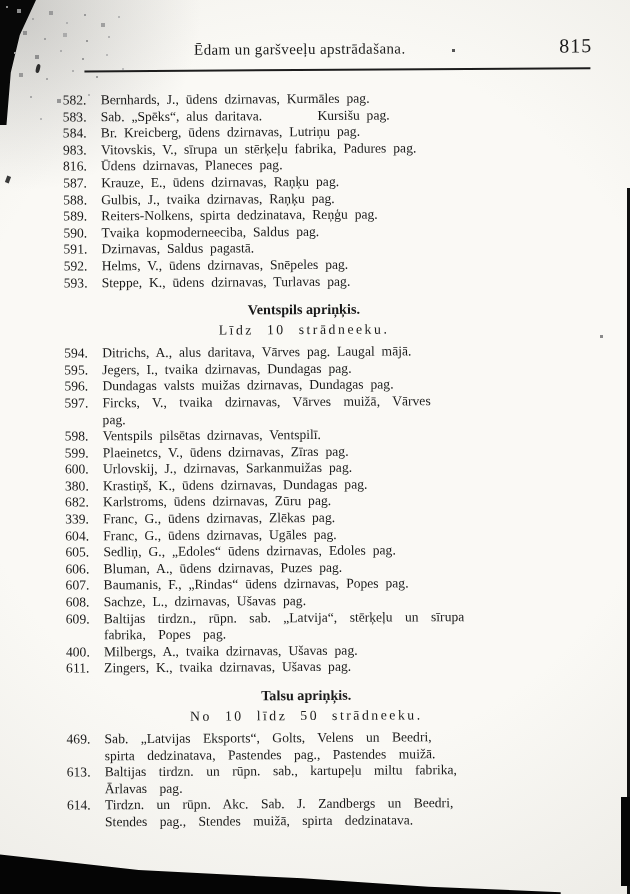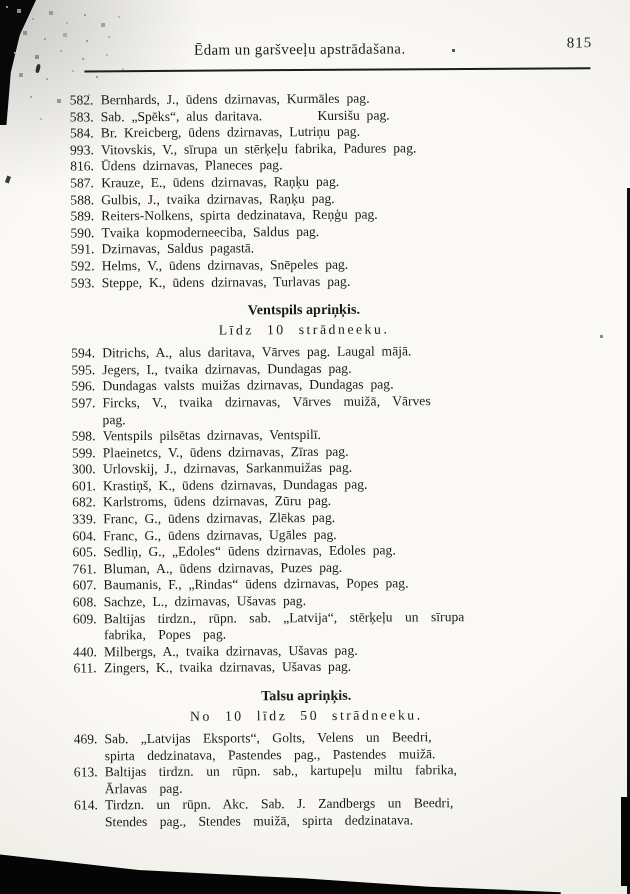--- a/index.html
+++ b/index.html
@@ -17,25 +17,25 @@
     color:#1a1a1a;
   }
   .content {
     position:relative;
     padding:40px 38px 0 62px;
     transform:rotate(-0.35deg);
     transform-origin:50% 0;
   }
   .header { position:relative; text-align:center; padding-right:55px; height:22px; }
   .title  { display:inline-block; font-size:15px; letter-spacing:0.4px; }
-  .pageno { position:absolute; right:0; top:-4px; font-size:15px; letter-spacing:1px; }
+  .pageno { position:absolute; right:0; top:-4px; font-size:20px; letter-spacing:1px; }
   .rule   { border-bottom:2.2px solid #1d1d1d; margin:7px 2px 0 22px; }
   .list   { margin-top:20px; font-size:13.6px; line-height:16.6px; }
   .entry  { display:flex; }
-  .num    { flex:none; width:38px;text-align:center; }
+  .num    { flex:none; width:38px; }
   .txt    { flex:1; white-space:pre-line; word-spacing:3.5px; }
   .entry.wide .txt { word-spacing:9px; }
   .heading    { text-align:center; font-weight:bold; font-size:14.2px; line-height:18px;
                 margin:10px 0 3px; padding-right:50px; }
   .subheading { text-align:center; font-size:13.8px; line-height:18px; margin:0 0 5px;
                 padding-right:50px; letter-spacing:2.5px; word-spacing:7px; }
 
   
   .corner-tl {
     position:absolute; top:0; left:0; width:36px; height:125px; background:#080808;
@@ -85,21 +85,21 @@
         </div>
         <div class="entry">
           <span class="num">583.</span>
           <span class="txt">Sab. „Spēks“, alus daritava.&nbsp;&nbsp;&nbsp;&nbsp;&nbsp;&nbsp;&nbsp;&nbsp;Kursišu pag.</span>
         </div>
         <div class="entry">
           <span class="num">584.</span>
           <span class="txt">Br. Kreicberg, ūdens dzirnavas, Lutriņu pag.</span>
         </div>
         <div class="entry">
-          <span class="num">993.</span>
+          <span class="num">983.</span>
           <span class="txt">Vitovskis, V., sīrupa un stērķeļu fabrika, Padures pag.</span>
         </div>
         <div class="entry">
           <span class="num">816.</span>
           <span class="txt">Ūdens dzirnavas, Planeces pag.</span>
         </div>
         <div class="entry">
           <span class="num">587.</span>
           <span class="txt">Krauze, E., ūdens dzirnavas, Raņķu pag.</span>
         </div>
@@ -148,62 +148,62 @@
         </div>
         <div class="entry">
           <span class="num">598.</span>
           <span class="txt">Ventspils pilsētas dzirnavas, Ventspilī.</span>
         </div>
         <div class="entry">
           <span class="num">599.</span>
           <span class="txt">Plaeinetcs, V., ūdens dzirnavas, Zīras pag.</span>
         </div>
         <div class="entry">
-          <span class="num">300.</span>
+          <span class="num">600.</span>
           <span class="txt">Urlovskij, J., dzirnavas, Sarkanmuižas pag.</span>
         </div>
         <div class="entry">
-          <span class="num">601.</span>
+          <span class="num">380.</span>
           <span class="txt">Krastiņš, K., ūdens dzirnavas, Dundagas pag.</span>
         </div>
         <div class="entry">
           <span class="num">682.</span>
           <span class="txt">Karlstroms, ūdens dzirnavas, Zūru pag.</span>
         </div>
         <div class="entry">
           <span class="num">339.</span>
           <span class="txt">Franc, G., ūdens dzirnavas, Zlēkas pag.</span>
         </div>
         <div class="entry">
           <span class="num">604.</span>
           <span class="txt">Franc, G., ūdens dzirnavas, Ugāles pag.</span>
         </div>
         <div class="entry">
           <span class="num">605.</span>
           <span class="txt">Sedliņ, G., „Edoles“ ūdens dzirnavas, Edoles pag.</span>
         </div>
         <div class="entry">
-          <span class="num">761.</span>
+          <span class="num">606.</span>
           <span class="txt">Bluman, A., ūdens dzirnavas, Puzes pag.</span>
         </div>
         <div class="entry">
           <span class="num">607.</span>
           <span class="txt">Baumanis, F., „Rindas“ ūdens dzirnavas, Popes pag.</span>
         </div>
         <div class="entry">
           <span class="num">608.</span>
           <span class="txt">Sachze, L., dzirnavas, Ušavas pag.</span>
         </div>
         <div class="entry wide">
           <span class="num">609.</span>
           <span class="txt">Baltijas tirdzn., rūpn. sab. „Latvija“, stērķeļu un sīrupa
 fabrika, Popes pag.</span>
         </div>
         <div class="entry">
-          <span class="num">440.</span>
+          <span class="num">400.</span>
           <span class="txt">Milbergs, A., tvaika dzirnavas, Ušavas pag.</span>
         </div>
         <div class="entry">
           <span class="num">611.</span>
           <span class="txt">Zingers, K., tvaika dzirnavas, Ušavas pag.</span>
         </div>
         <div class="heading">Talsu apriņķis.</div>
         <div class="subheading">No 10 līdz 50 strādneeku.</div>
         <div class="entry wide">
           <span class="num">469.</span>

